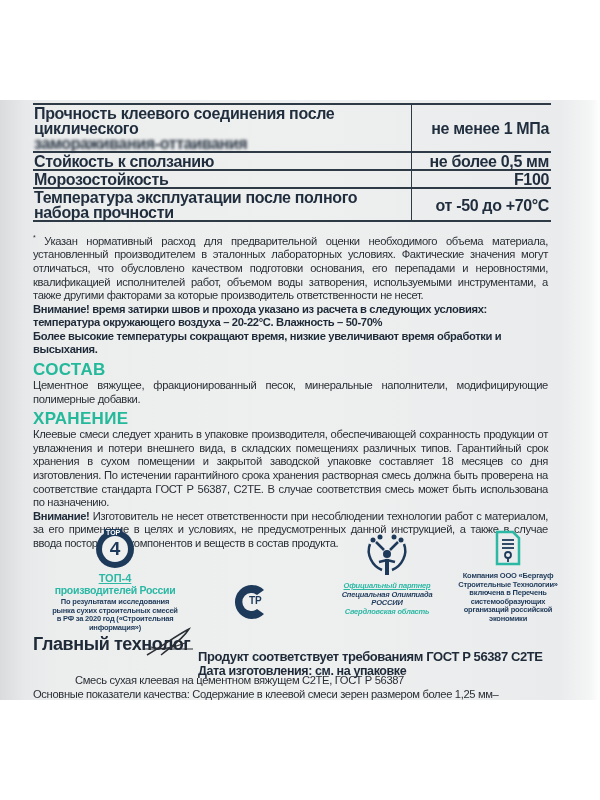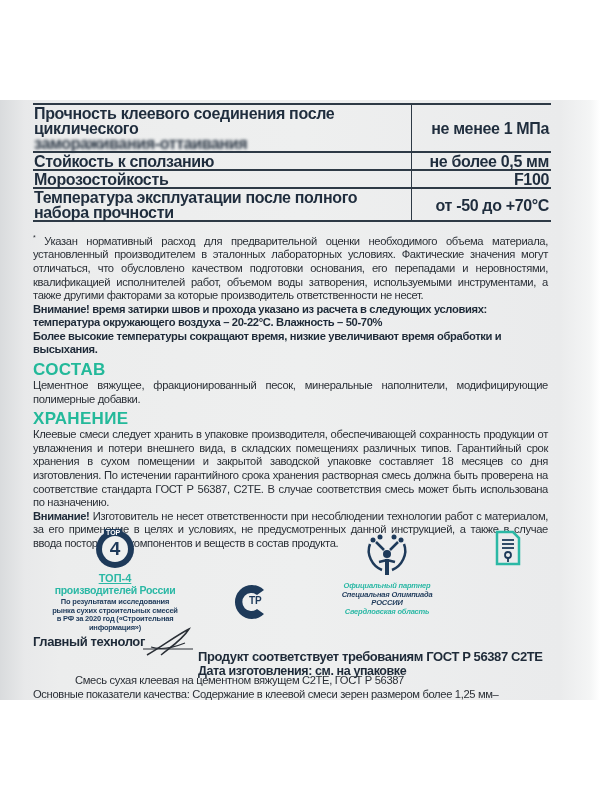--- a/index.html
+++ b/index.html
@@ -111,42 +111,43 @@
           <circle cx="18" cy="5" r="2.5"></circle>
             <circle cx="32" cy="5" r="2.5"></circle>
         </g>
         <g fill="none" stroke="#1e3a5a" stroke-width="2.5">
           <path d="M8 12 C 4 22, 10 34, 20 38"></path>
           <path d="M42 12 C 46 22, 40 34, 30 38"></path>
           <path d="M14 10 L 22 18 M 36 10 L 28 18"></path>
           <path d="M17 30 L 25 28 L 33 30"></path>
         </g>
       </svg>
-      <div class="tiny teal" style="font-style:italic;">Официальный партнер</div>
+      <div class="tiny teal" style="font-style:italic;text-decoration:underline;">Официальный партнер</div>
       <div class="tiny navy" style="font-style:italic;">Специальная Олимпиада</div>
       <div class="tiny navy" style="font-style:italic;">РОССИИ</div>
       <div class="tiny teal" style="font-style:italic;">Свердловская область</div>
     </div>
 
     <div class="logo" style="left:458px; top:0; width:100px;">
       <svg width="26" height="36" viewBox="0 0 26 36" style="display:block; margin:0 auto;">
         <path d="M2 2 H18 L24 8 V34 H2 Z" fill="none" stroke="#2bb8a5" stroke-width="2.5"></path>
         <g stroke="#1e3a5a" stroke-width="1.8">
           <line x1="7" y1="10" x2="19" y2="10"></line>
             <line x1="7" y1="14" x2="19" y2="14"></line>
             <line x1="7" y1="18" x2="19" y2="18"></line>
         </g>
         <circle cx="13" cy="25" r="3" fill="none" stroke="#1e3a5a" stroke-width="1.8"></circle>
         <line x1="13" y1="28" x2="13" y2="32" stroke="#1e3a5a" stroke-width="1.8"></line>
       </svg>
+      <div class="tiny navy" style="margin-top:6px;">Компания ООО «Бергауф Строительные Технологии» включена в Перечень системообразующих организаций российской экономики</div>
     </div>
   </div>
 
   <div class="sign-row">
-    <span class="bold" style="position:absolute; left:0; top:1px; font-size:13px; letter-spacing:-0.4px;text-align:center;">Главный технолог</span>
+    <span class="bold" style="position:absolute; left:0; top:1px; font-size:18px; letter-spacing:-0.4px;text-align:center;">Главный технолог</span>
     <svg width="56" height="30" viewBox="0 0 56 30" style="position:absolute; left:108px; top:-6px;">
       <path d="M2 22 H52" stroke="#2a2f36" stroke-width="1.2" fill="none"></path>
       <path d="M6 28 C 20 20, 36 8, 48 2 C 42 12, 30 20, 20 28" stroke="#2a2f36" stroke-width="1.5" fill="none"></path>
       <path d="M10 20 C 22 24, 34 20, 44 16" stroke="#2a2f36" stroke-width="1.2" fill="none"></path>
     </svg>
     <div style="position:absolute; left:165px; top:0;">
       <div class="bold" style="font-size:13px; letter-spacing:-0.4px; line-height:15px;margin-top:16px;">Продукт соответствует требованиям ГОСТ Р 56387 С2ТЕ</div>
       <div class="bold" style="font-size:12.5px; letter-spacing:-0.4px; line-height:15px;">Дата изготовления: см. на упаковке</div>
     </div>
   </div>

